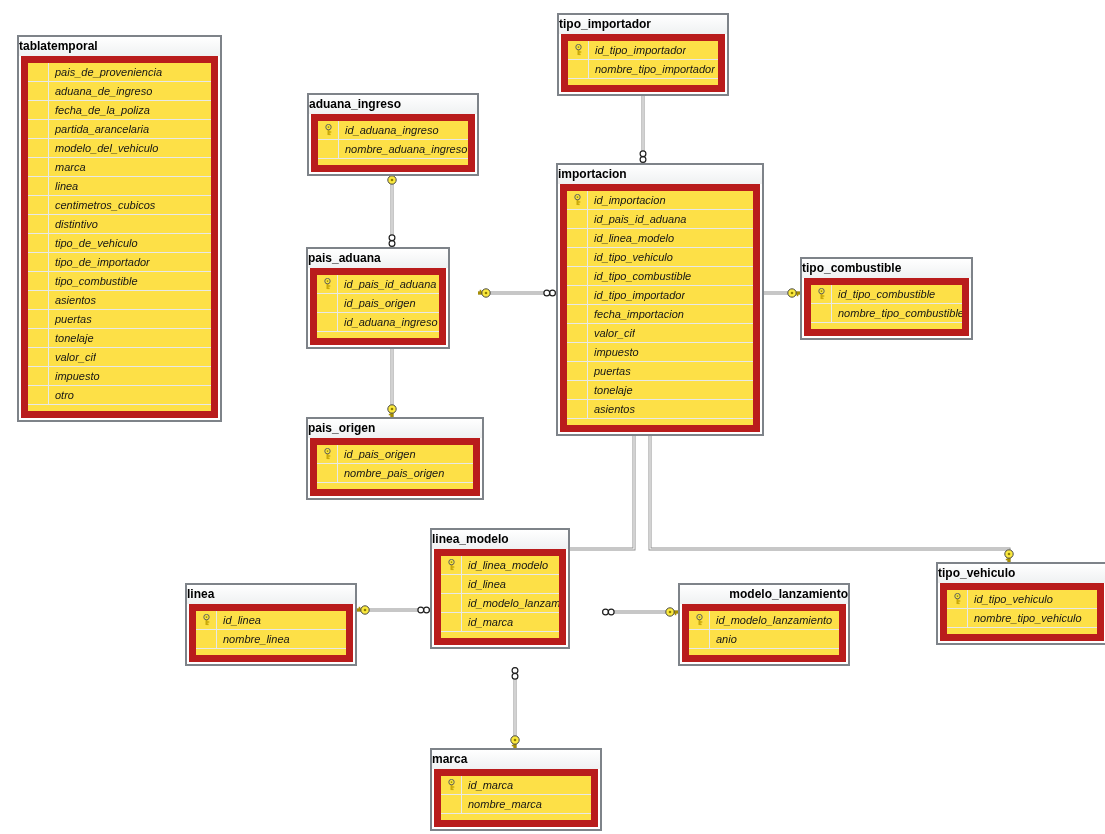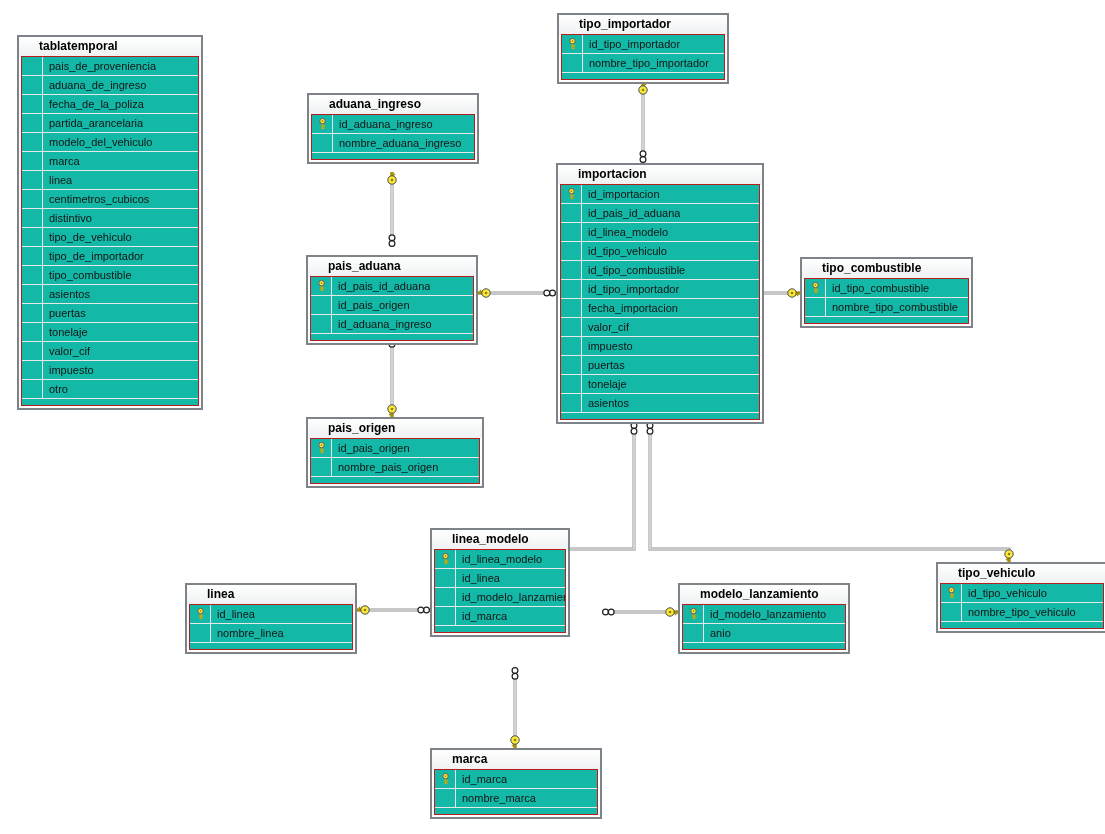--- a/index.html
+++ b/index.html
@@ -8,27 +8,27 @@
     background:#ffffff; overflow:hidden;
     font-family:"Liberation Sans", sans-serif;
   }
   #rel-layer { position:absolute; left:0; top:0; z-index:1; }
   .tbl {
     position:absolute; z-index:2; box-sizing:border-box;
     background:#ffffff; border:2px solid #7e8389;
   }
   .tbl-header {
     height:19px; line-height:19px; font-size:12px; font-weight:bold; color:#000;
-    padding:0 20px; white-space:nowrap; overflow:hidden;
+    padding:0 0; white-space:nowrap; overflow:hidden;
     background:linear-gradient(#ffffff,#eff1f2);
     cursor:default;
   }
   .tbl-body {
-    margin:0 2px 2px 2px; border:1px solid #b91c1c;
-    padding-bottom:6px; background:#14b8a6;
+    margin:0 2px 2px 2px; border:7px solid #b91c1c;
+    padding-bottom:6px; background:#fde047;font-style:italic;
   }
   .frow { display:flex; align-items:stretch; height:18px; border-bottom:1px solid #e7e8e9; }
   .ficon {
     width:20px; flex:none; border-right:1px solid #e7e8e9;
     display:flex; align-items:center; justify-content:center;
   }
   .fname {
     font-size:11px; color:#151515; padding-left:6px;
     line-height:18px; white-space:nowrap; overflow:hidden;
   }
@@ -182,21 +182,21 @@
         </g>
         <g>
           <line x1="515" y1="748" x2="515" y2="740" stroke="#a88f00" stroke-width="3"></line>
           <line x1="515" y1="745.5" x2="511.8" y2="745.5" stroke="#a88f00" stroke-width="1.6"></line>
           <line x1="515" y1="743" x2="512.6" y2="743" stroke="#a88f00" stroke-width="1.6"></line>
           <circle cx="515" cy="740" r="4.2" fill="#fbe93d" stroke="#4a4a4a" stroke-width="1"></circle>
           <circle cx="515" cy="740" r="1.3" fill="#8f7e00"></circle>
         </g>
       </g>
     </svg>
-<div class="tbl" style="left: 17px; top: 35px; width: 186px;">
+<div class="tbl" style="left: 17px; top: 35px; width: 205px;">
       <div class="tbl-header">tablatemporal</div>
       <div class="tbl-body">
         <div class="frow">
           <div class="ficon"></div>
           <div class="fname">pais_de_proveniencia</div>
         </div>
         <div class="frow">
           <div class="ficon"></div>
           <div class="fname">aduana_de_ingreso</div>
         </div>
@@ -383,21 +383,21 @@
             </svg>
           </div>
           <div class="fname">id_tipo_combustible</div>
         </div>
         <div class="frow">
           <div class="ficon"></div>
           <div class="fname">nombre_tipo_combustible</div>
         </div>
       </div>
     </div>
-    <div class="tbl" style="left: 306px; top: 255px; width: 172px;">
+    <div class="tbl" style="left: 306px; top: 247px; width: 144px;">
       <div class="tbl-header">pais_aduana</div>
       <div class="tbl-body">
         <div class="frow">
           <div class="ficon">
             <svg width="11" height="12" viewBox="0 0 11 12">
               <line x1="5.5" y1="5" x2="5.5" y2="11" stroke="#c9a80a" stroke-width="2"></line>
               <line x1="5.5" y1="8" x2="8.3" y2="8" stroke="#c9a80a" stroke-width="1.4"></line>
               <line x1="5.5" y1="10.4" x2="7.6" y2="10.4" stroke="#c9a80a" stroke-width="1.4"></line>
               <circle cx="5.5" cy="3.1" r="2.7" fill="#fbe93d" stroke="#5f5f5f" stroke-width="1"></circle>
               <circle cx="5.5" cy="3.1" r="0.9" fill="#a08a00"></circle>
@@ -479,21 +479,21 @@
             </svg>
           </div>
           <div class="fname">id_linea</div>
         </div>
         <div class="frow">
           <div class="ficon"></div>
           <div class="fname">nombre_linea</div>
         </div>
       </div>
     </div>
-    <div class="tbl" style="left: 678px; top: 583px; width: 172px;">
+    <div class="tbl" style="left: 678px; top: 583px; width: 172px; text-align: right;">
       <div class="tbl-header">modelo_lanzamiento</div>
       <div class="tbl-body">
         <div class="frow">
           <div class="ficon">
             <svg width="11" height="12" viewBox="0 0 11 12">
               <line x1="5.5" y1="5" x2="5.5" y2="11" stroke="#c9a80a" stroke-width="2"></line>
               <line x1="5.5" y1="8" x2="8.3" y2="8" stroke="#c9a80a" stroke-width="1.4"></line>
               <line x1="5.5" y1="10.4" x2="7.6" y2="10.4" stroke="#c9a80a" stroke-width="1.4"></line>
               <circle cx="5.5" cy="3.1" r="2.7" fill="#fbe93d" stroke="#5f5f5f" stroke-width="1"></circle>
               <circle cx="5.5" cy="3.1" r="0.9" fill="#a08a00"></circle>

